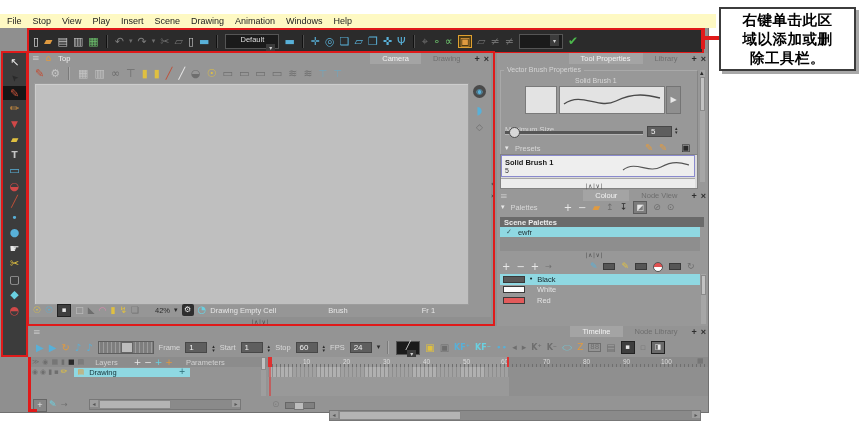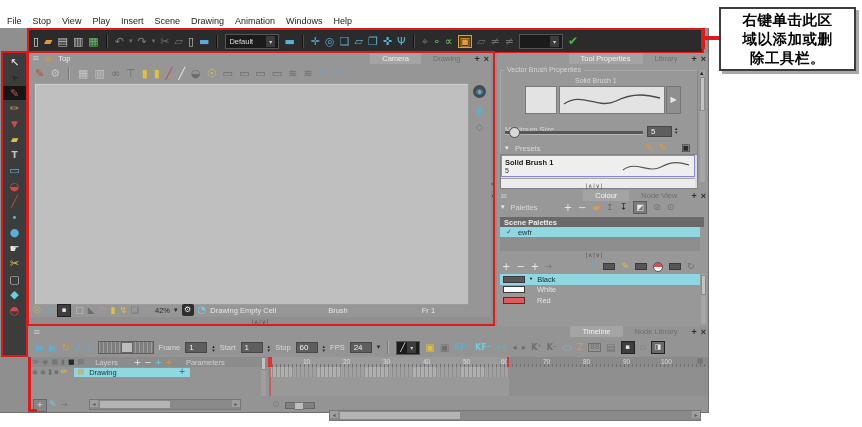--- a/index.html
+++ b/index.html
@@ -10,29 +10,29 @@
        border-right:1px solid #707070;border-bottom:1px solid #707070;box-sizing:border-box;}
   
   .ic{font-family:"DejaVu Sans",sans-serif;font-size:10px;line-height:1;display:inline-block;
       color:#c4c4c4;text-align:center;}
   .s7{font-size:7px}.s8{font-size:8px}.s9{font-size:9px}.s11{font-size:11px}.s12{font-size:12px}
   .blue{color:#58b0d8}.cyan{color:#6ad0e0}.yellow{color:#e0c040}.orange{color:#e09a40}
   .red{color:#d04848}.redbrush{color:#c05038}.green{color:#6cc06c}.green2{color:#4cb84c}
   .dim{color:#6e6e6e}.dimm{color:#7d7d7d}.white{color:#e8e8e8}.dark{color:#2a2a2a}.pink{color:#e088b0}
   .squash{transform:scaleY(.55)}.rotnw{transform:rotate(-135deg)}
   .menubar{position:absolute;left:0;top:0;width:709px;height:14px;display:flex;align-items:center;
-           gap:11px;padding-left:7px;font-size:9px;color:#1c1c1c;background:#ffffff;}
+           gap:11px;padding-left:7px;font-size:9px;color:#1c1c1c;background:#fef9c3;}
   .menubar span{cursor:default;}
   
   .toolbar{position:absolute;left:27px;top:14px;width:677px;height:26px;background:#2b2b2b;
            border:2.5px solid #e01a1a;box-sizing:border-box;display:flex;align-items:center;
            gap:5px;padding:0 4px;}
   .tsep{width:1px;height:13px;background:#111;border-right:1px solid #4e4e4e;margin:0 2px;}
   .combo{height:13px;background:#1b1b1b;color:#dedede;font-size:7.5px;display:flex;
-         align-items:center;padding:0 3px;border:1px solid #555;}
+         align-items:center;padding:0 3px;border:1px solid #555;flex-direction:column;}
   .combo .arr{margin-left:auto;background:#3c3c3c;width:9px;height:11px;color:#cfcfcf;
          font-size:6px;display:flex;align-items:center;justify-content:center;}
   .selbox{border:1px solid #e0a030;background:#4a3a14;padding:0 1px;}
   
   .toolcol{position:absolute;left:1px;top:37px;width:27px;height:306px;background:#3c3c3c;
            border:2.5px solid #e01a1a;box-sizing:border-box;display:flex;flex-direction:column;
            align-items:center;padding-top:2px;gap:1.5px;}
   .tool{width:18px;height:14px;display:flex;align-items:center;justify-content:center;}
   .tool.active{width:100%;background:#161616;}
   

